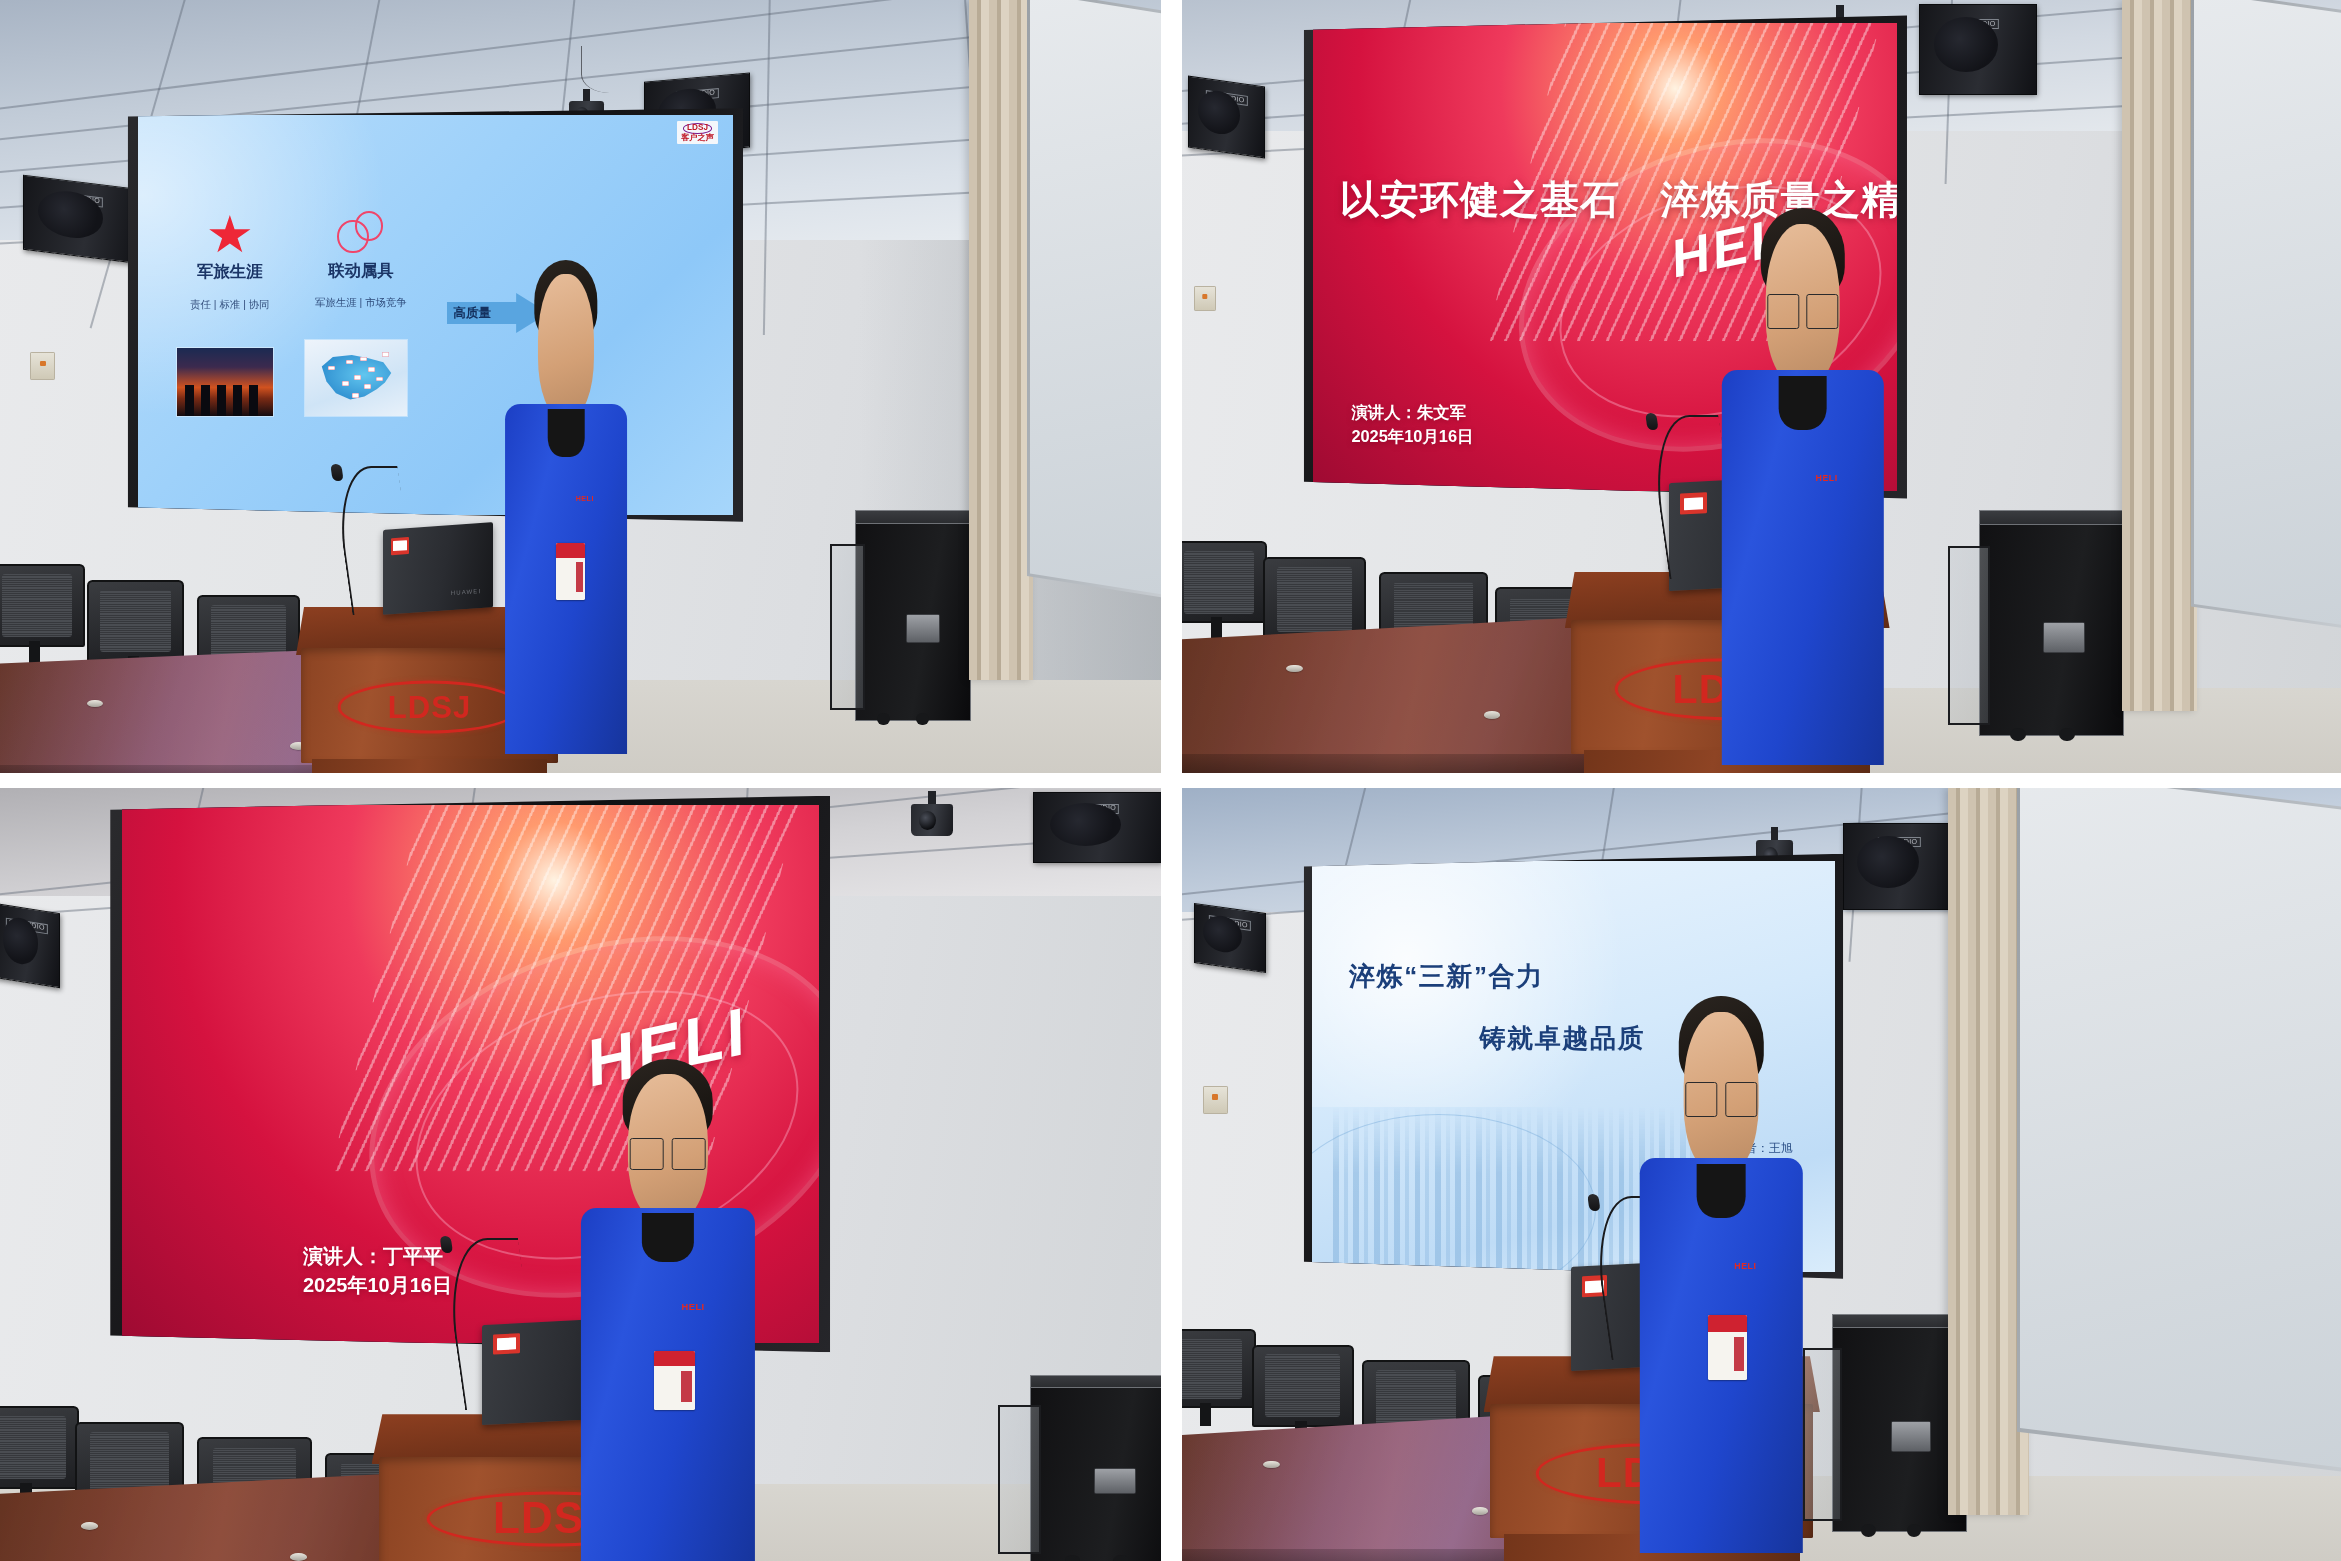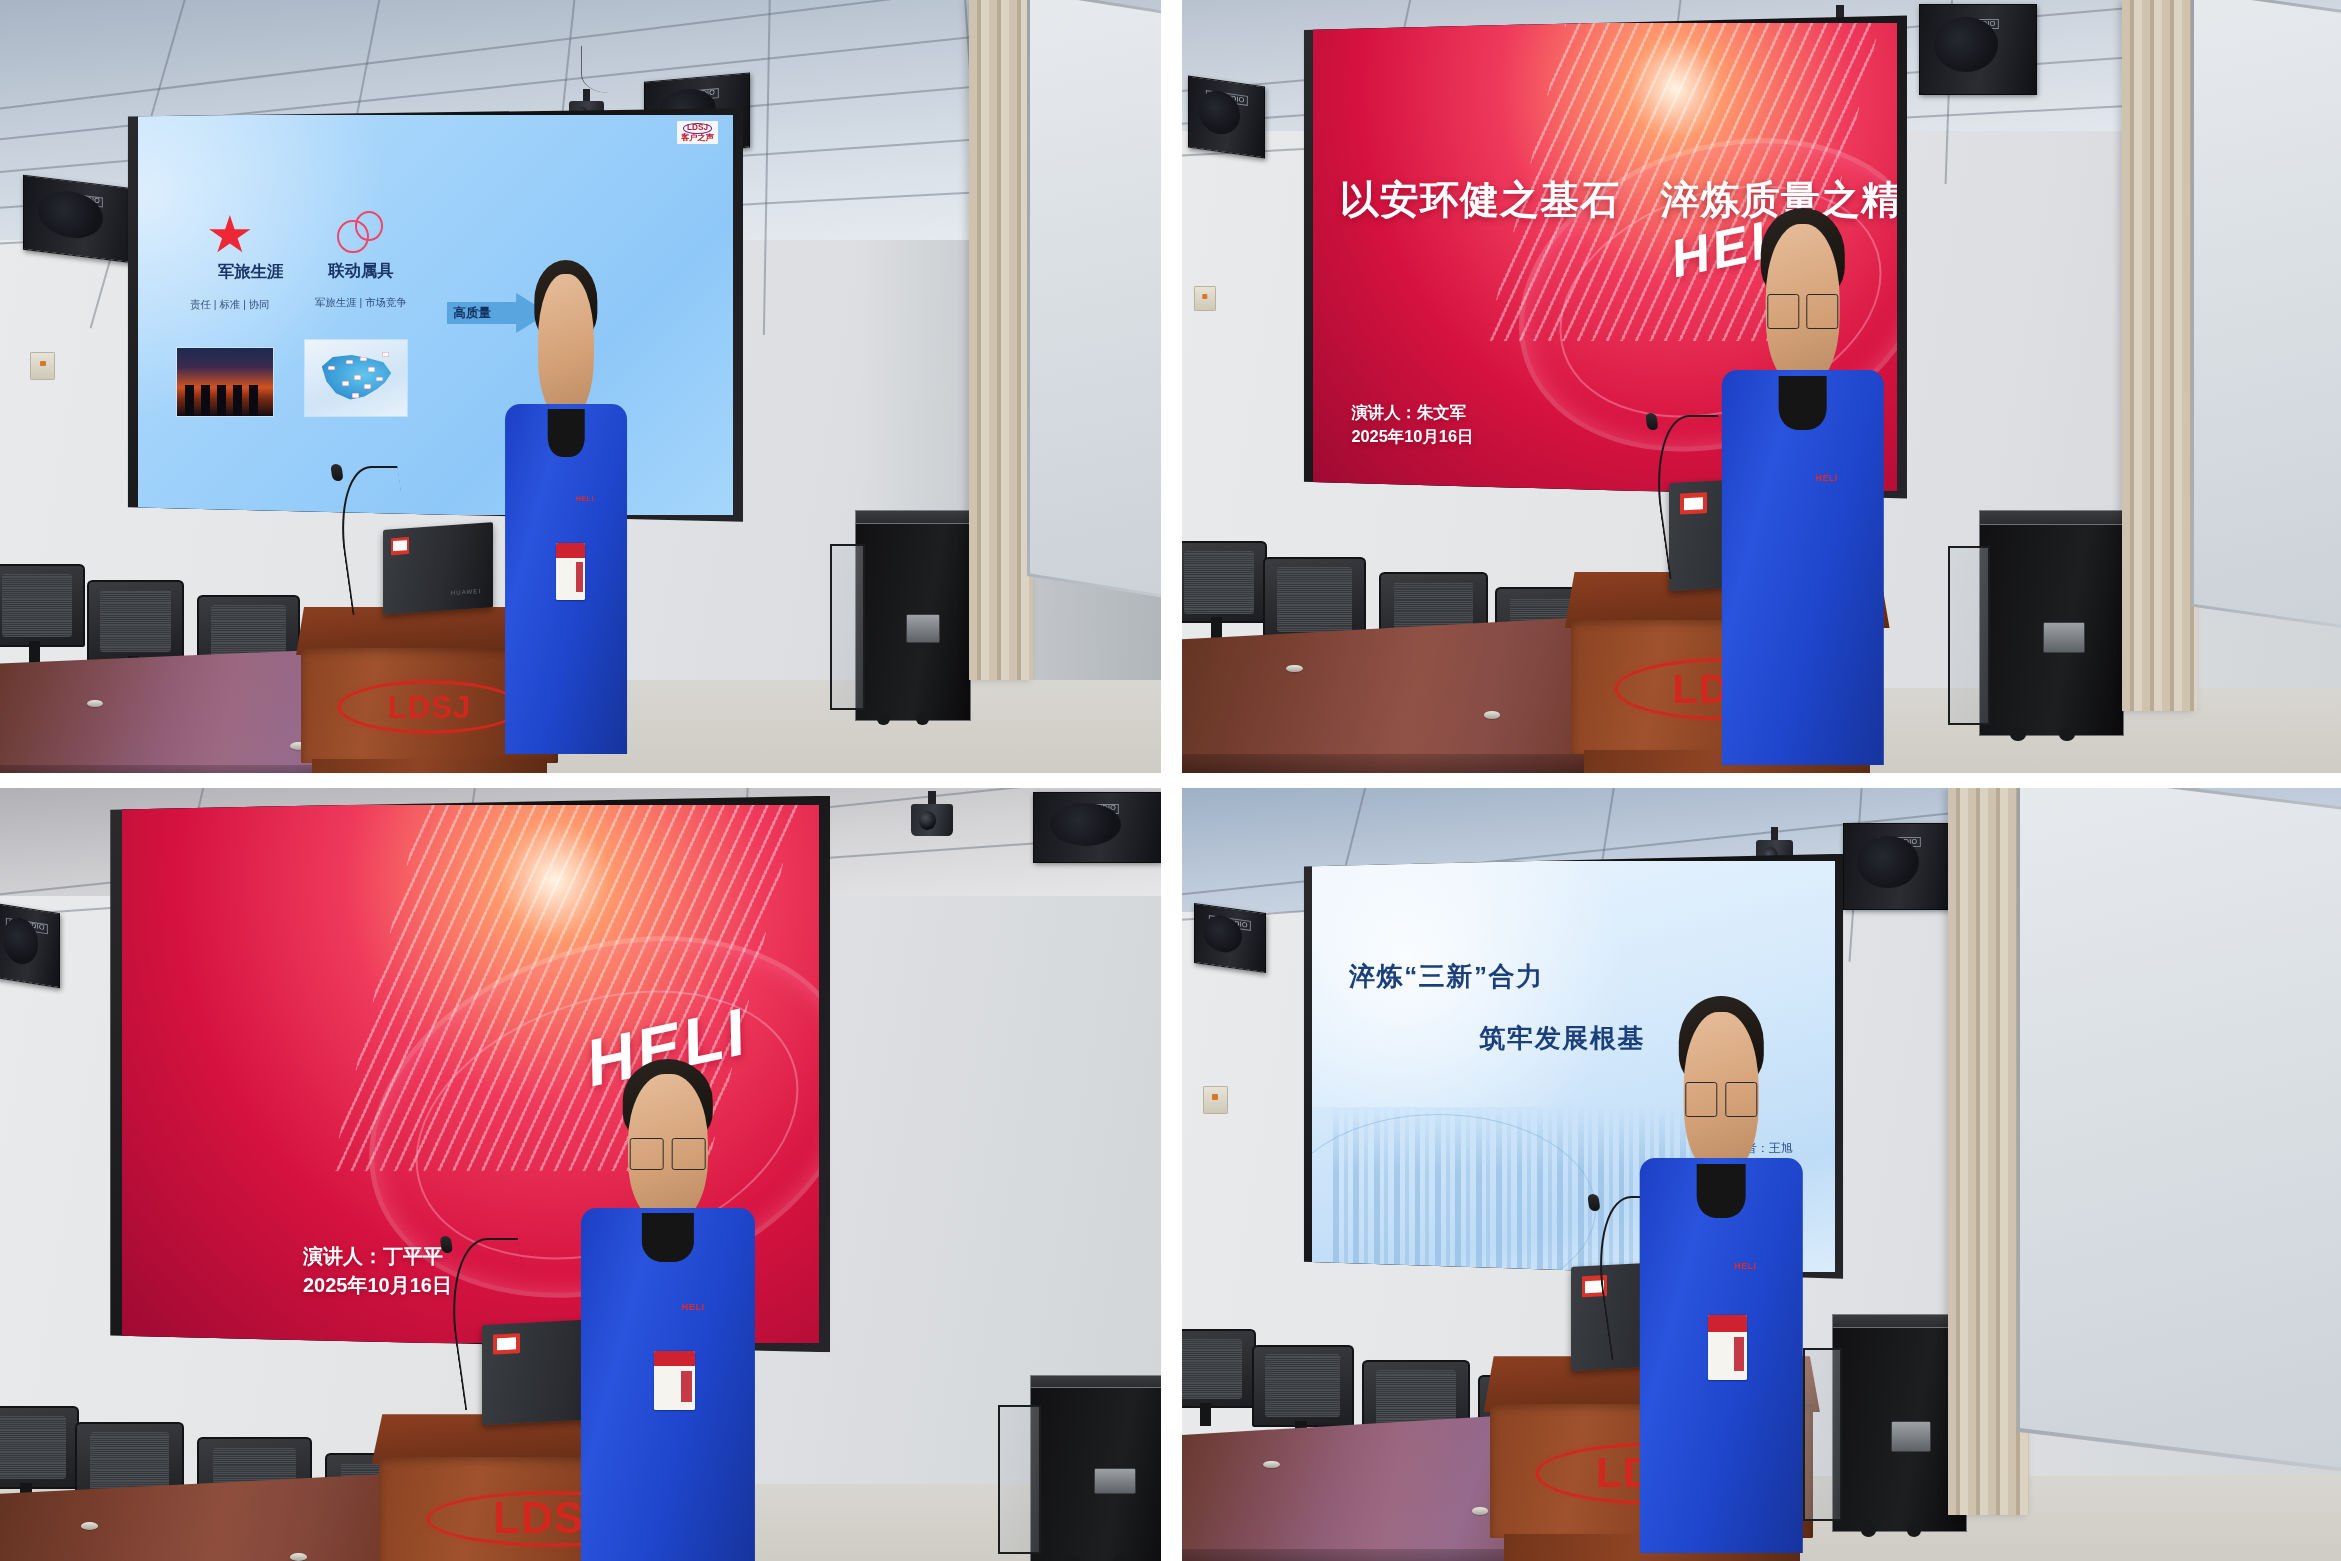--- a/index.html
+++ b/index.html
@@ -282,21 +282,21 @@
 
             <div class="sb-logo" style="font-size:8.2px;">
               <span class="lg1">LDSJ</span>
               <span class="lg2">客户之声</span>
             </div>
 
             <div class="sb-col" style="left:6.5%;top:25%;width:18%;">
               <div style="width:43px;height:41px;margin:0 auto 5.5px;">
                   <div class="star"></div>
                 </div>
-              <div class="cap" style="font-size:16.4px;text-align:right;">军旅生涯</div>
+              <div class="cap" style="font-size:16.4px;">军旅生涯</div>
               <div class="sub" style="font-size:10.4px;margin-top:14.2px;">责任 | 标准 | 协同</div>
             </div>
 
             <div class="sb-col" style="left:27.5%;top:24%;width:20%;">
               <div style="width:47px;height:42px;margin:0 auto 6.6px;position:relative;">
                 <div class="bubbles">
                   <i class="b1" style="left:0;bottom:0;width:58%;height:70%;"></i>
                   <i class="b2" style="right:2%;top:0;width:52%;height:62%;"></i>
                 </div>
               </div>
@@ -717,21 +717,21 @@
 
       <div class="screenwrap" style="left:10.5%;top:8.5%;width:46.5%;height:55.0%;
                   clip-path:polygon(0 3.0%,100% 0,100% 100%,0 96.0%);">
         <div class="bezel"></div>
         <div class="screen">
           <div class="slide-city">
             <div class="sky"></div>
               <div class="skyline"></div>
               <div class="wave"></div>
             <div class="sc-t1" style="left:7%;top:24%;font-size:26px;">淬炼“三新”合力</div>
-            <div class="sc-t2" style="left:32%;top:39%;font-size:26px;">筑牢发展根基</div>
+            <div class="sc-t2" style="left:32%;top:39%;font-size:26px;">铸就卓越品质</div>
             <div class="sc-meta" style="right:8%;top:68%;font-size:12px;">演讲者：王旭</div>
           </div>
         </div>
       </div>
 
       <div class="chair" style="left:-2%;top:70%;width:8%;height:12.5%;">
         <div class="back">
             <div class="mesh"></div>
           </div>
           <div class="post"></div>

